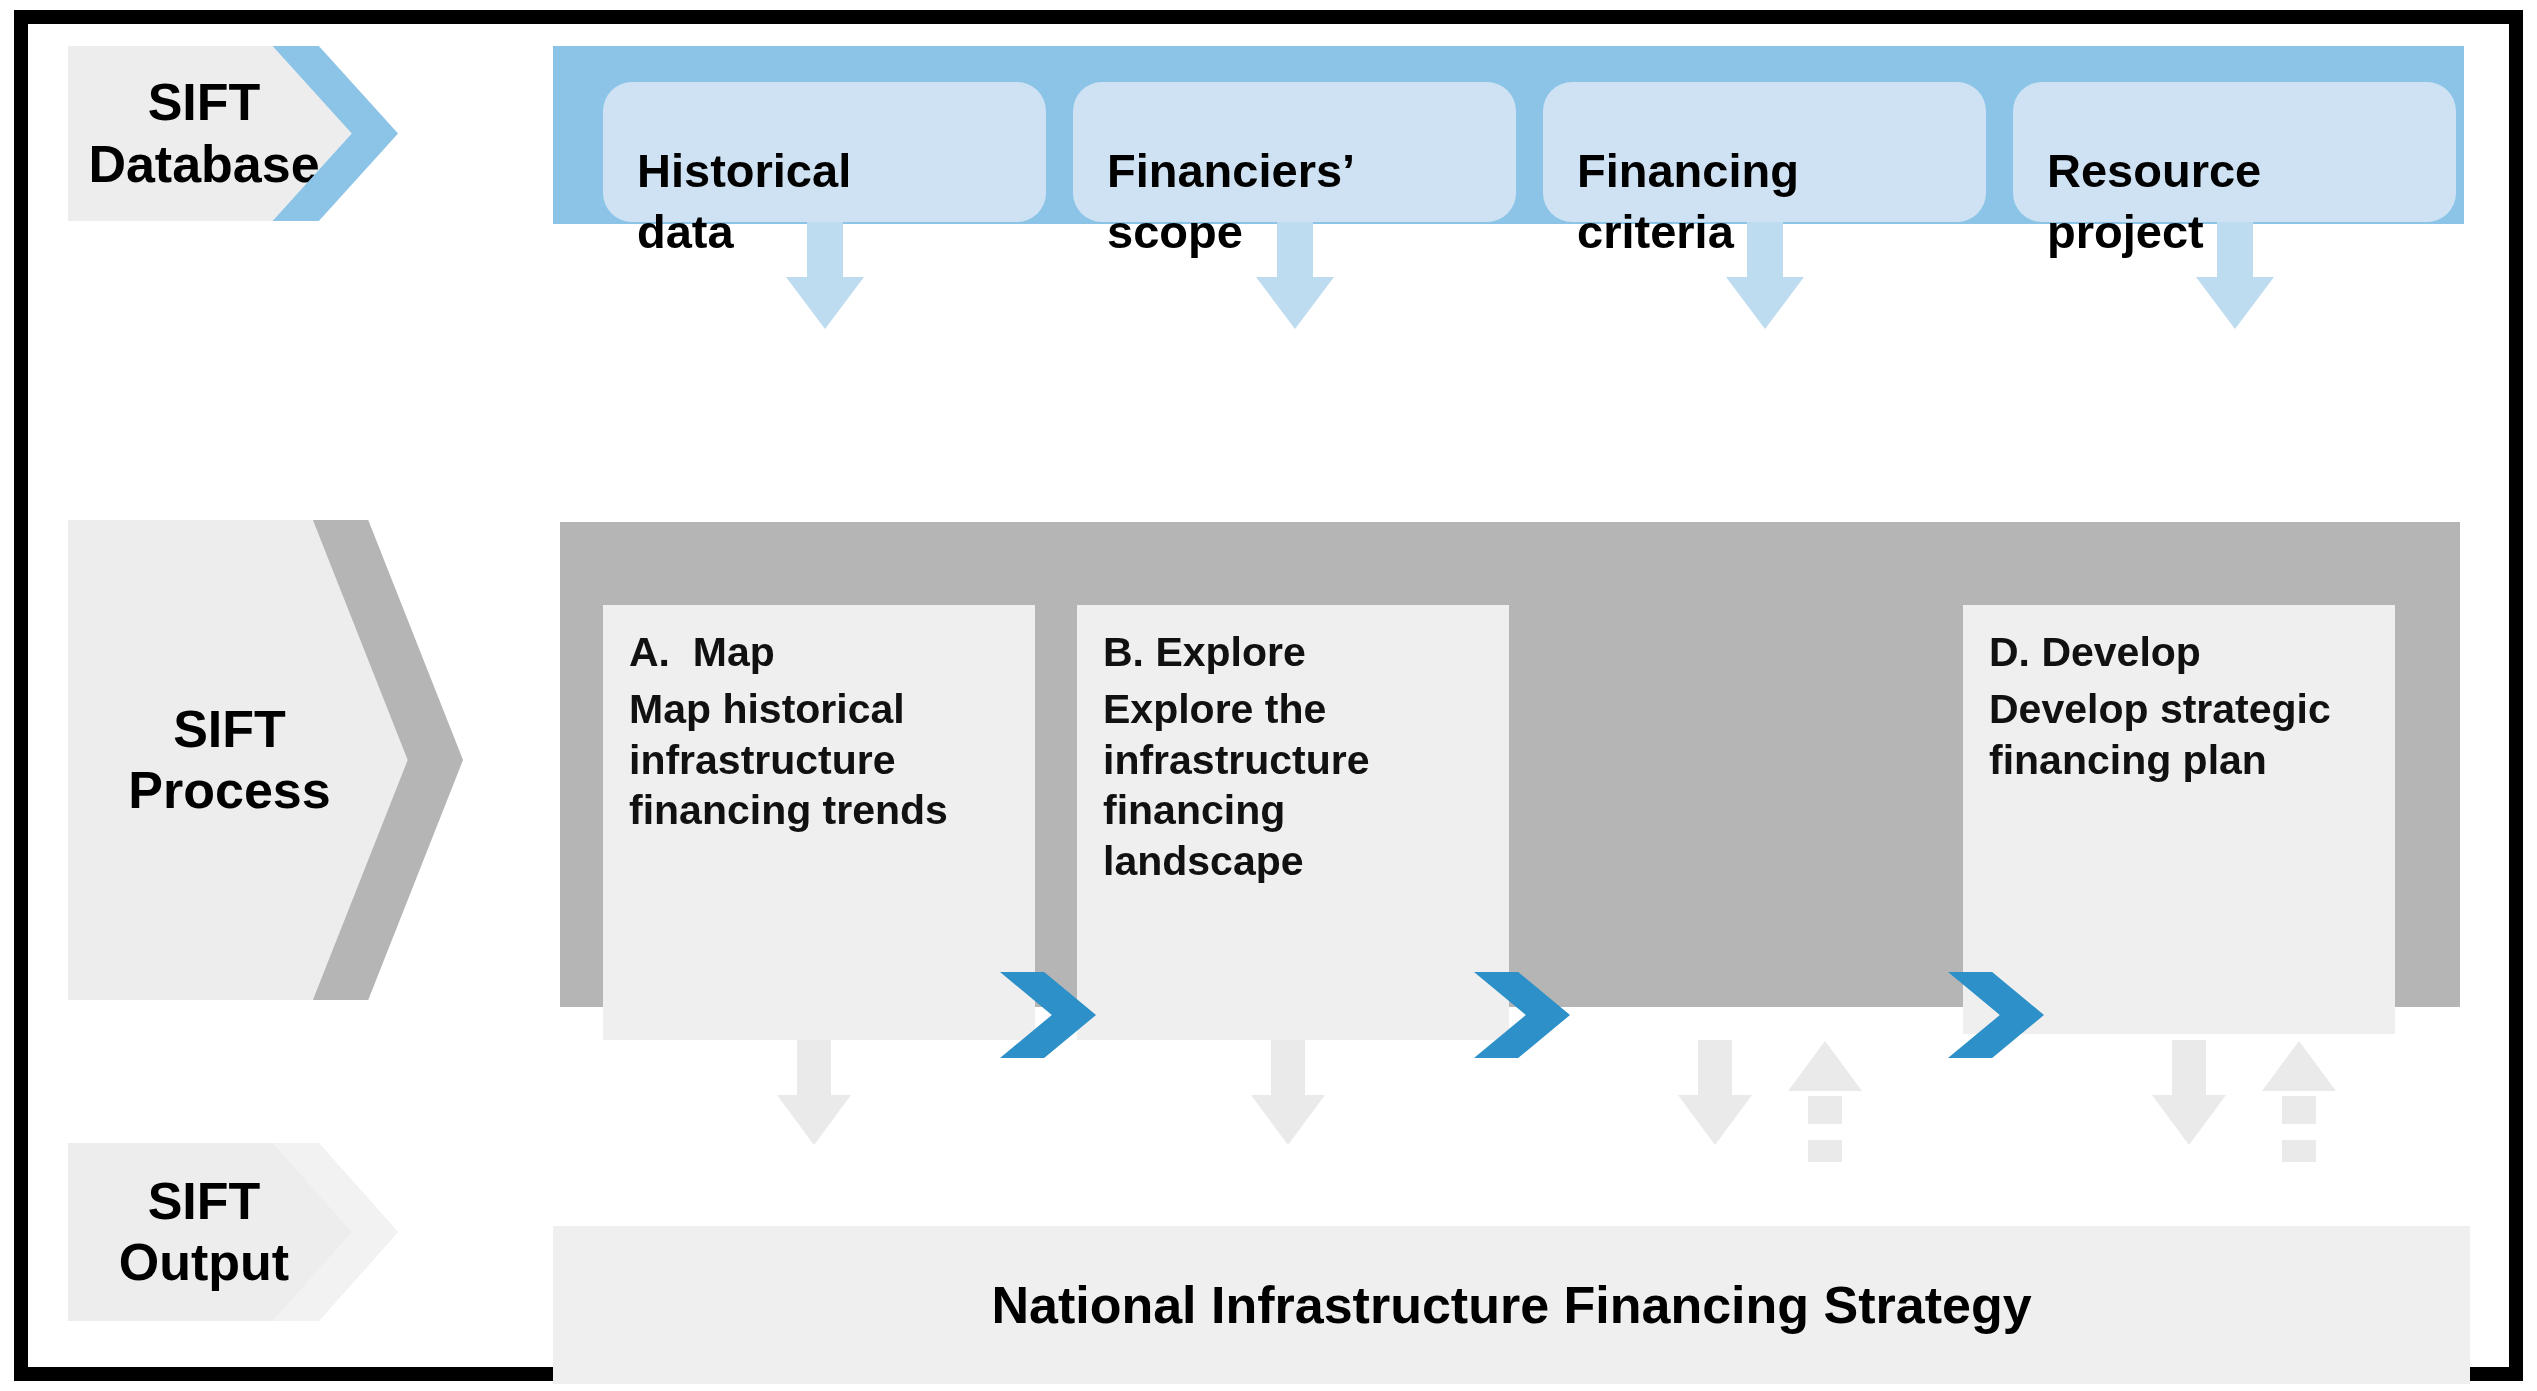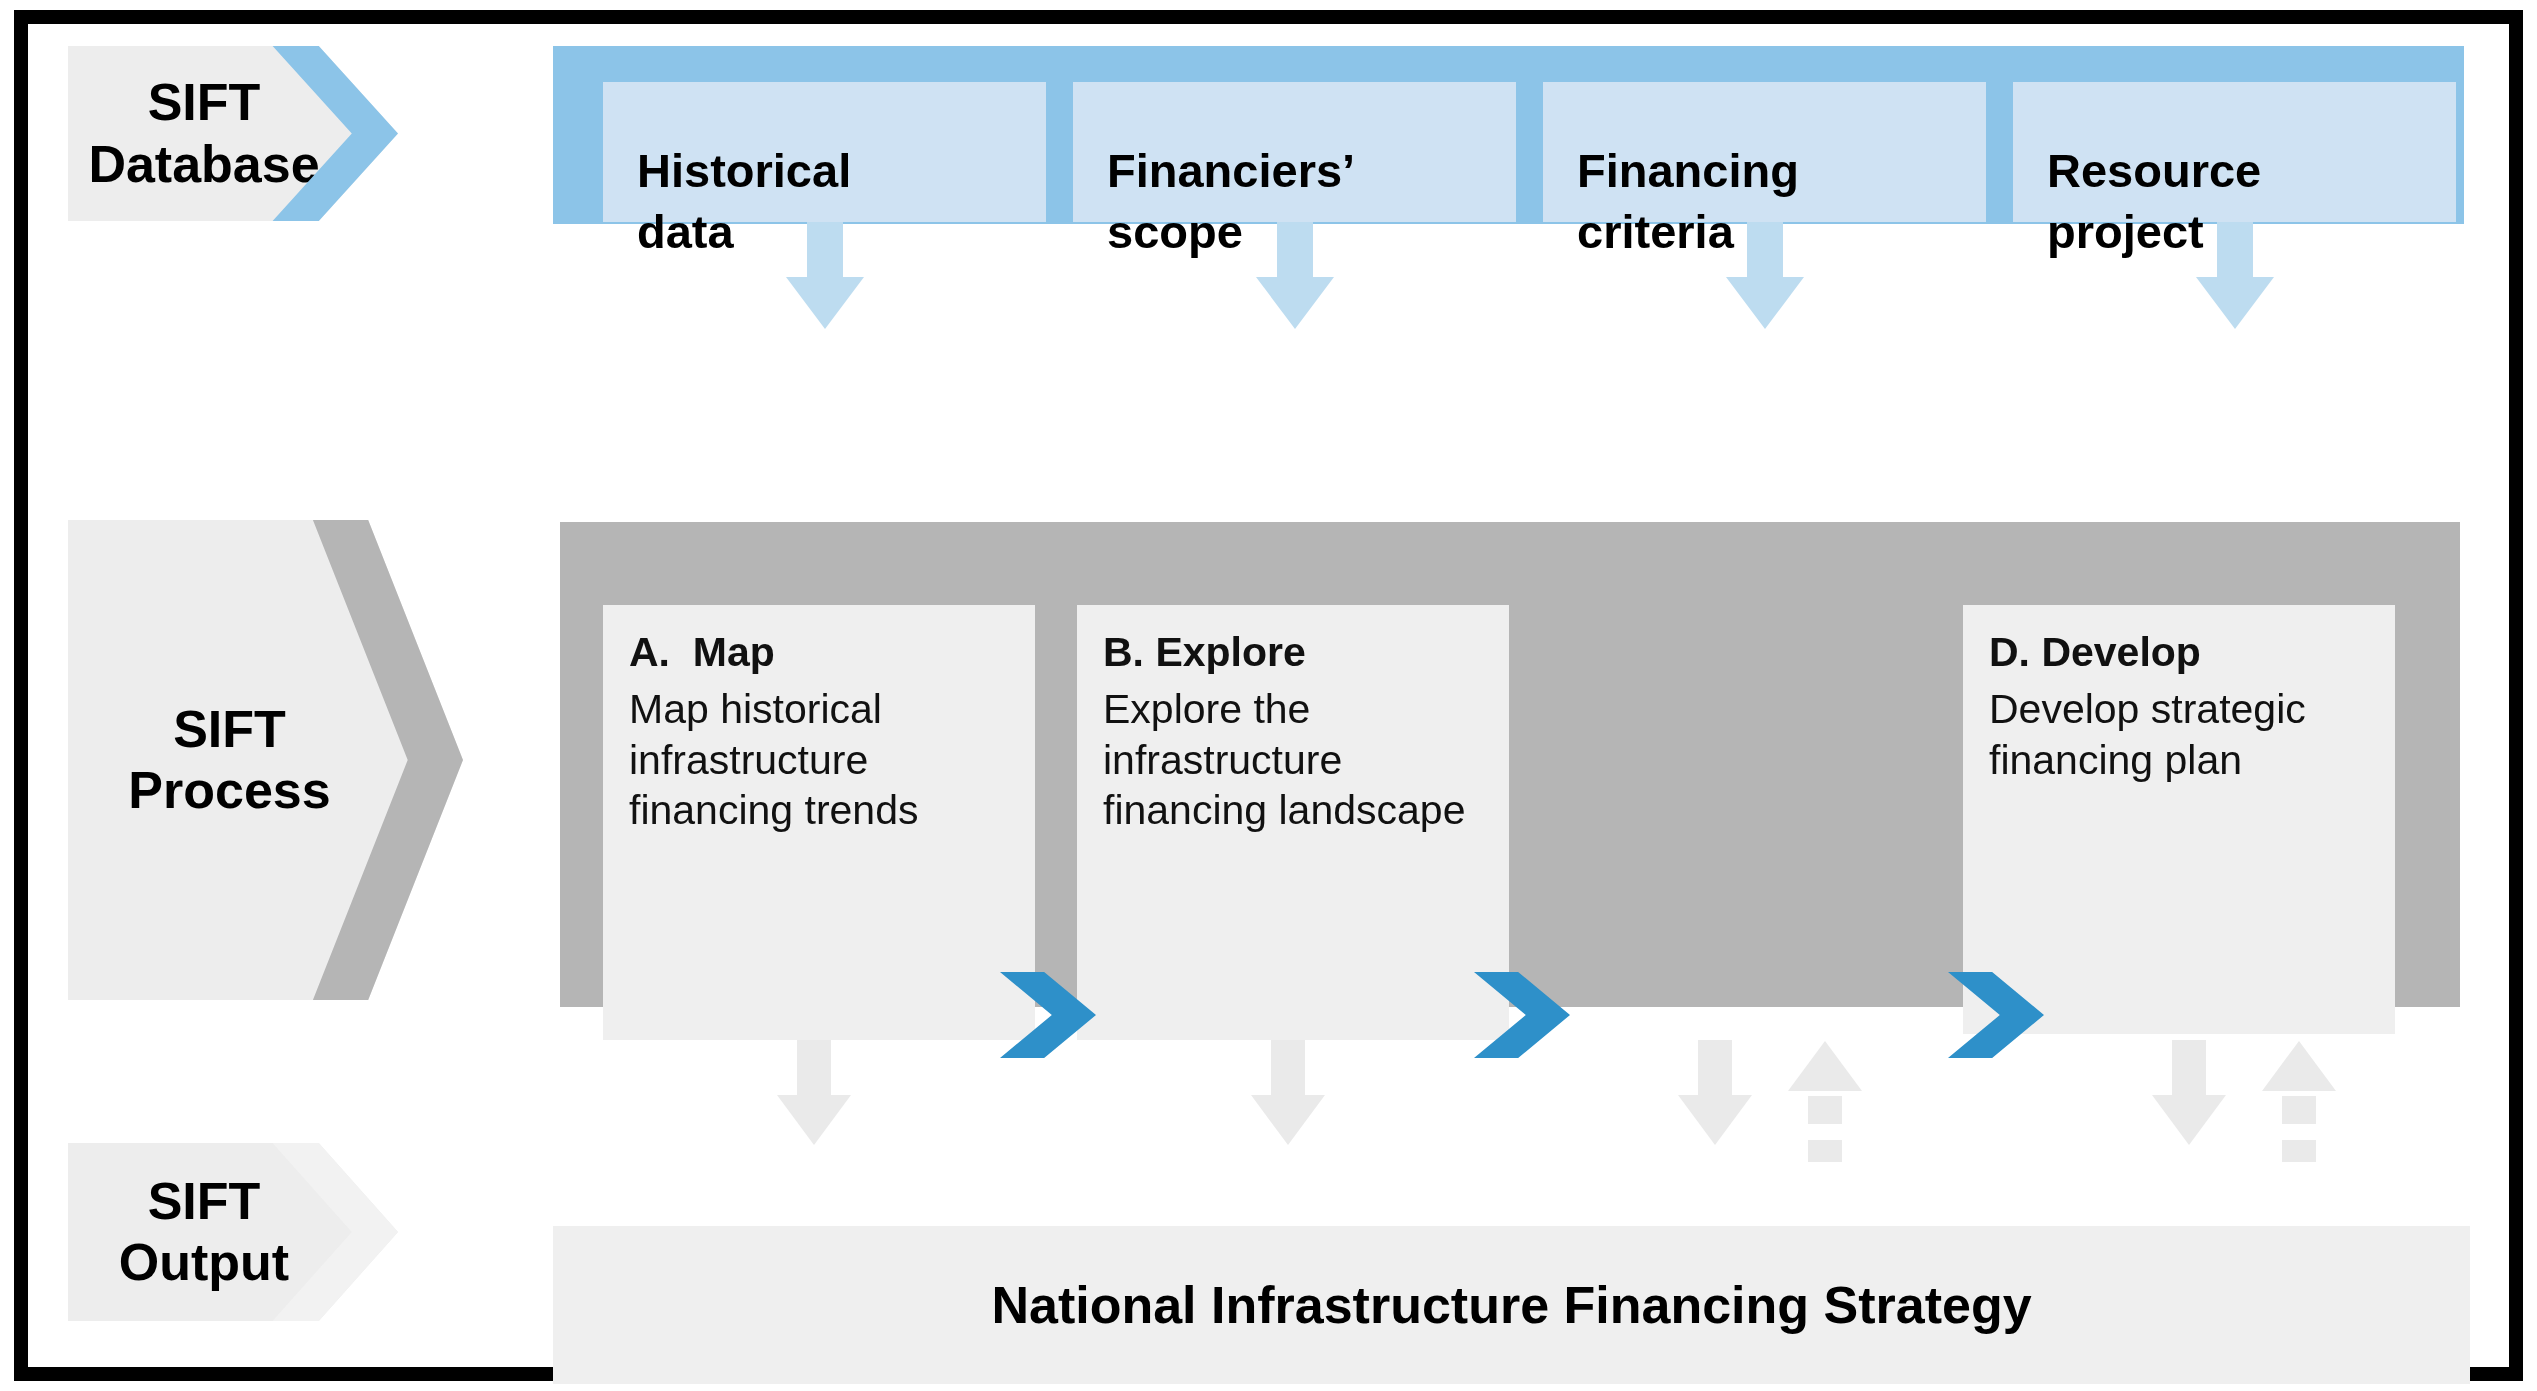--- a/index.html
+++ b/index.html
@@ -54,20 +54,21 @@
   }
 
   .db-band {
     background: #8CC4E8;
   }
   .db-card {
     background: #CFE2F3;
     color: #000000;
     font-weight: bold;
     line-height: 1.3;
+    border-radius: 29px;
   }
   .db-card-text {
     position: absolute;
     left: 34px;
     top: 58px;
     right: 10px;
   }
 
   
   .arrow-blue-shaft { background: #BDDCF0; }
@@ -102,21 +103,21 @@
     top: 22px;
   }
   .proc-title {
     font-weight: bold;
     font-size: 41px;
     display: block;
     margin-bottom: 6px;
     white-space: pre;
   }
   .proc-body {
-    font-weight: normal;
+    font-weight: bold;
     font-size: 41px;
     display: block;
   }
 
   
   .chev-blue {
     background: #2E90C9;
     clip-path: polygon(0 0, 46% 0, 100% 50%, 46% 100%, 0 100%, 54% 50%);
   }
 

